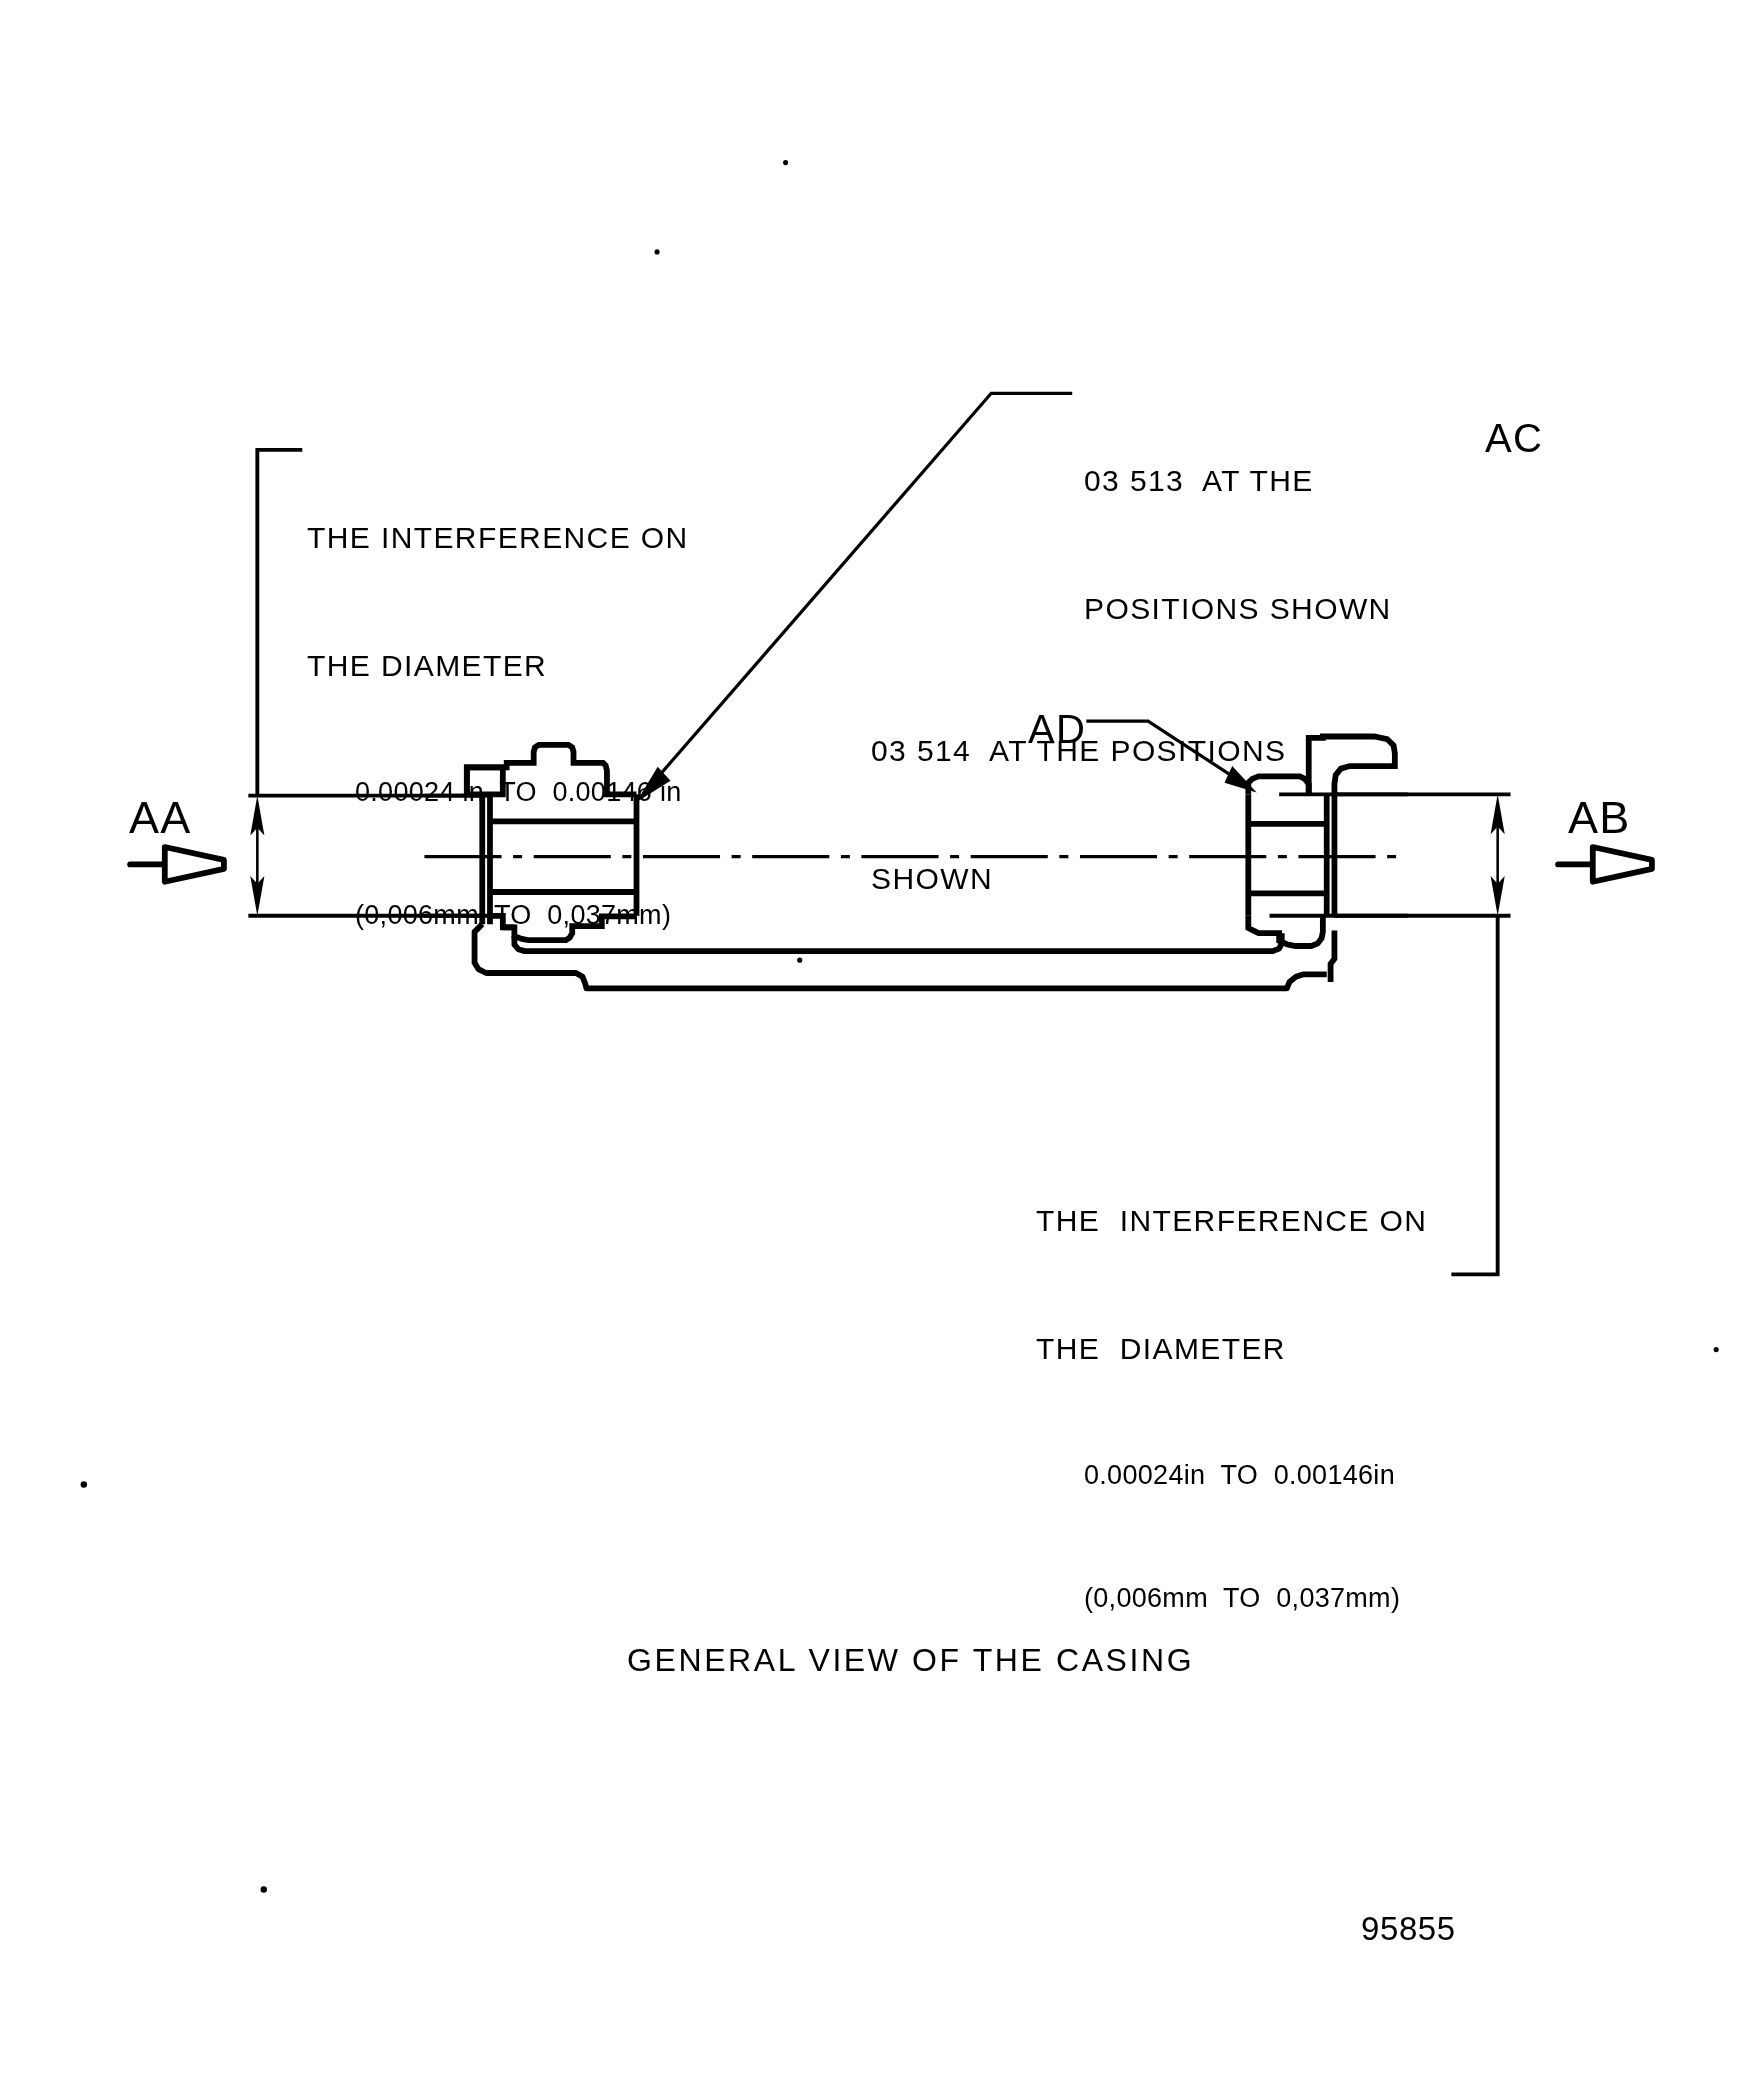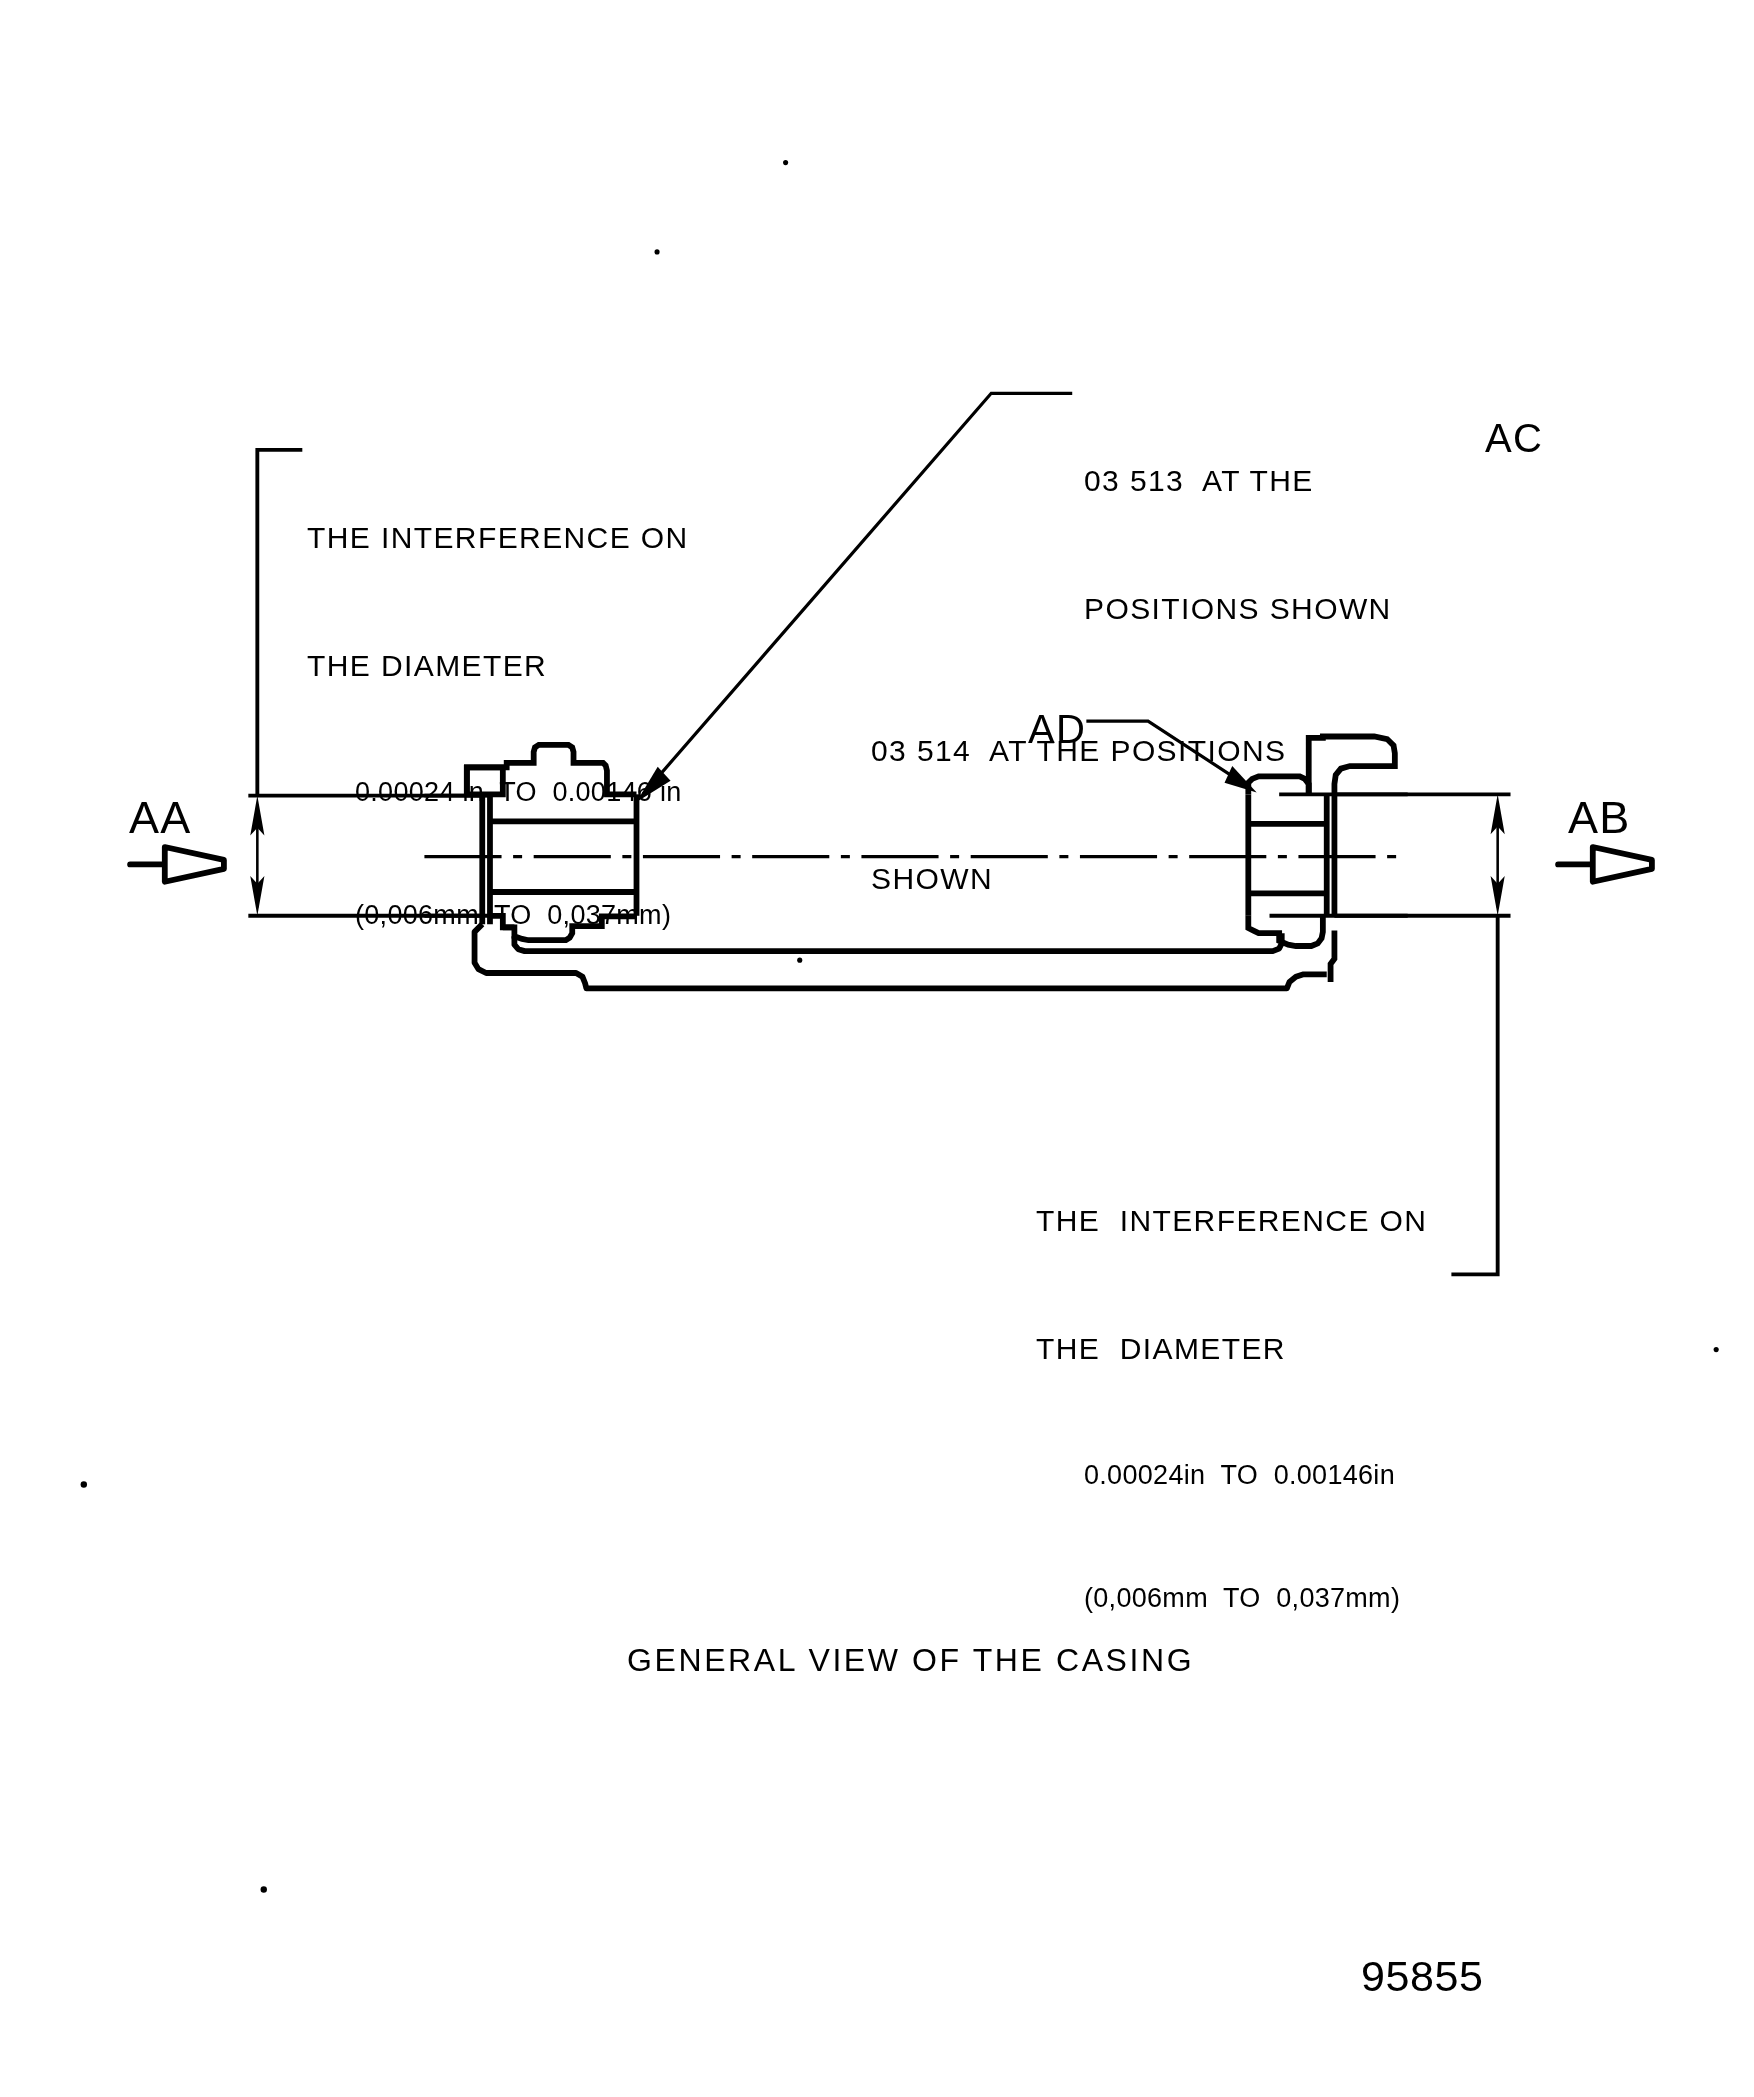--- a/index.html
+++ b/index.html
@@ -49,23 +49,22 @@
   }
   .txt-mark {
     font-size: 40px;
     letter-spacing: 1.3px;
   }
   .txt-title {
     font-size: 32px;
     letter-spacing: 2.6px;
   }
   .txt-dwgno {
-    font-size: 43px;
+    font-size: 33px;
     letter-spacing: 0.6px;
-    margin-top: 40px;
   }
   .note-line { display: block; }
 </style>
 </head>
 <body>
 
 <div id="sheet">
 
   <svg id="drawing" viewBox="0 0 2730 3263">
 

